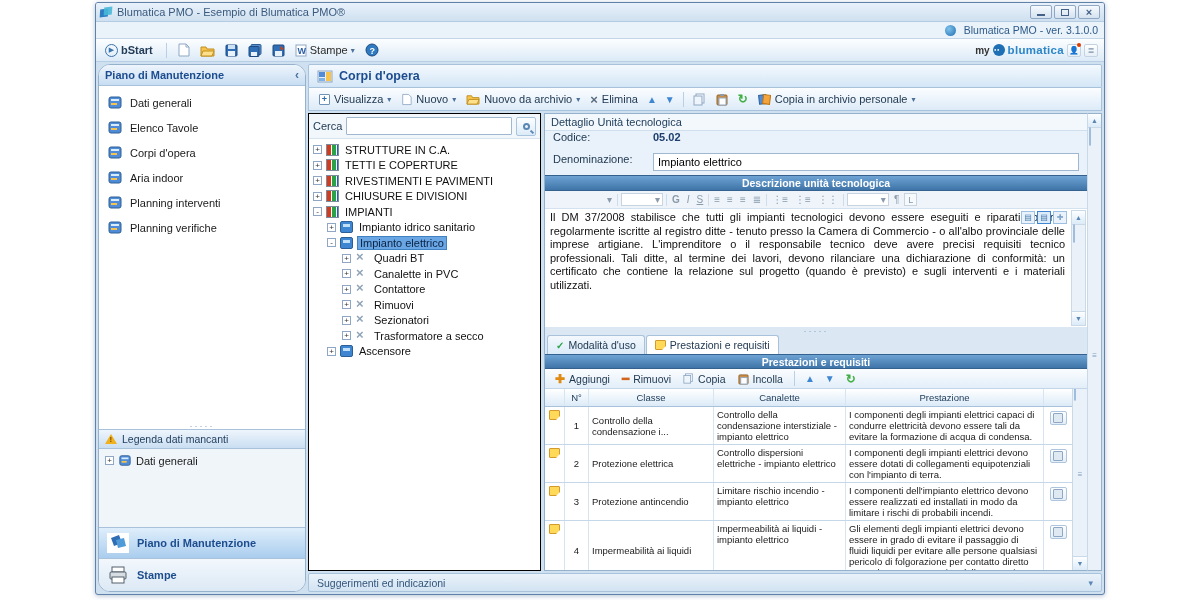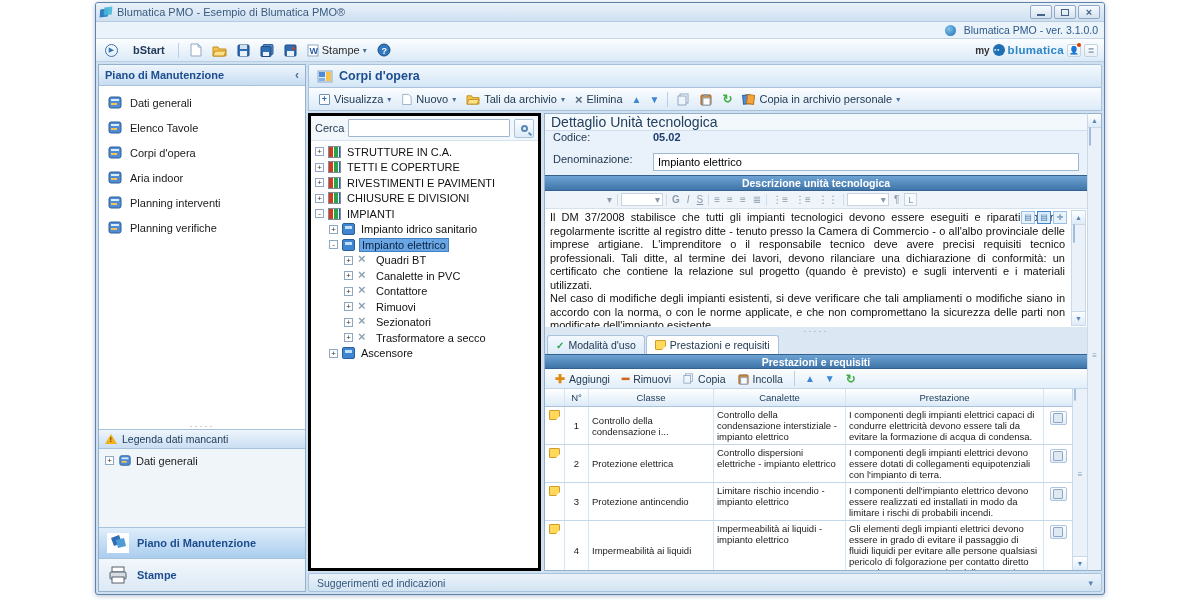--- a/index.html
+++ b/index.html
@@ -30,41 +30,41 @@
   .menubar { height:17px; display:flex; align-items:center; padding:0 6px;
     background:#eaf2fa; border-bottom:1px solid #c3d6e9; font-size:11px; color:#2b2b2b; }
   .menu-item { display:inline-block; padding:0 8px; }
   .menu-item::first-letter { text-decoration:underline; }
   .menubar .version { margin-left:auto; display:flex; align-items:center; gap:8px; font-size:10.5px; color:#2d5a8a; }
   .globe { width:11px; height:11px; border-radius:50%; background:radial-gradient(circle at 35% 35%, #7fc2ea, #1e6fb4); display:inline-block; }
 
   
   .apptoolbar { height:23px; display:flex; align-items:center; gap:4px; padding:0 6px;
     background:linear-gradient(#fcfeff,#dceaf7); border-bottom:1px solid #b7cee4; font-size:11px; }
-  .bstart { display:flex; align-items:center; gap:15px; padding:1px 6px 1px 3px; border-radius:3px; }
+  .bstart { display:flex; align-items:center; gap:3px; padding:1px 6px 1px 3px; border-radius:3px; }
   .bstart .play { width:13px; height:13px; border-radius:50%; border:1.5px solid #3a74ad; color:#3a74ad;
     font-size:7px; display:flex; align-items:center; justify-content:center; }
   .bstart b { color:#233c58; font-size:11px; }
   .tsep { width:1px; height:15px; background:#b9cfe4; margin:0 3px; }
   .tbtn { display:flex; align-items:center; gap:3px; padding:1px 3px; border-radius:2px; color:#2b2b2b; }
   .icon-svg { display:inline-block; vertical-align:middle; }
   .brand { margin-left:auto; display:flex; align-items:center; gap:3px; }
   .brand .my { font-weight:bold; font-size:10px; color:#333; }
   .brand .bdot { width:12px; height:12px; border-radius:50%; background:#1e6fb4; position:relative; }
   .brand .bdot::after { content:"●●"; position:absolute; left:1.5px; top:2.5px; font-size:4px; color:#fff; letter-spacing:.5px; }
   .brand .bname { font-weight:bold; font-size:11.5px; color:#2b85c8; letter-spacing:.3px; }
   .brand-ic { width:14px; height:13px; border:1px solid #c3d3e2; border-radius:2px; background:linear-gradient(#fff,#e7eef6);
     display:flex; align-items:center; justify-content:center; font-size:8px; color:#7d94ab; position:relative; }
   .brand-ic .reddot { position:absolute; right:-1px; top:-2px; width:4px; height:4px; background:#e03c00; border-radius:50%; }
 
   
   .body { flex:1; display:flex; min-height:0; padding:2px; gap:2px; }
 
   
-  .sidebar { width:208px; display:flex; flex-direction:column; background:#fff; border:1px solid #96b1cc; border-radius:0; overflow:hidden; }
+  .sidebar { width:208px; display:flex; flex-direction:column; background:#fff; border:1px solid #96b1cc; border-radius:12px; overflow:hidden; }
   .side-header { height:21px; background:linear-gradient(#eef5fc,#c8ddf2); border-bottom:1px solid #a8c2db;
     display:flex; align-items:center; padding:0 6px; font-size:11px; font-weight:bold; color:#1d4d8f; }
   .side-header .collapse { margin-left:auto; color:#4b709a; font-size:12px; }
   .nav { padding-top:4px; }
   .nav-item { height:25px; display:flex; align-items:center; gap:7px; padding:0 8px; font-size:11px; color:#1a1a1a; }
   .side-spacer { flex:1; display:flex; align-items:flex-end; justify-content:center; }
   .dots { color:#7d9cbf; font-size:9px; letter-spacing:2px; line-height:6px; }
   .legend-header { height:20px; background:linear-gradient(#eef5fc,#cadef2); border-top:1px solid #a8c2db; border-bottom:1px solid #a8c2db;
     display:flex; align-items:center; gap:5px; padding:0 6px; font-size:10.5px; color:#23405e; }
   .tri { width:0; height:0; border-left:6px solid transparent; border-right:6px solid transparent;
@@ -87,21 +87,21 @@
   .mbtn { display:flex; align-items:center; gap:4px; padding:1px 4px; border-radius:2px; }
   .caret { font-size:8px; color:#4b709a; }
   .plusbox { width:11px; height:11px; border:1px solid #6f93b8; background:#fff; color:#2d6da8; font-size:9px; font-weight:bold;
     display:flex; align-items:center; justify-content:center; border-radius:1px; }
   .arrow-up, .arrow-down { color:#3f86d2; font-size:10px; padding:0 3px; }
   .xdel { color:#5a6b7d; font-weight:bold; font-size:13px; }
 
   .main-content { flex:1; display:flex; min-height:0; margin-top:2px; gap:3px; }
 
   
-  .tree-panel { width:233px; background:#fff; border:3px solid #000000; display:flex; flex-direction:column; }
+  .tree-panel { width:233px; background:#fff; border:1px solid #000000; display:flex; flex-direction:column; }
   .search-row { height:25px; display:flex; align-items:center; gap:4px; padding:2px 4px; background:#f2f7fc; border-bottom:1px solid #d7e4f0; }
   .search-row label { font-size:11px; color:#223a52; }
   .search-input { flex:1; height:18px; border:1px solid #9fb8cf; background:#fff; font-size:11px; padding:0 3px; border-radius:1px; }
   .search-btn { width:20px; height:19px; border:1px solid #a9c4dd; border-radius:2px; background:linear-gradient(#fdfeff,#dcebf8);
     display:flex; align-items:center; justify-content:center; }
   .mag { width:7px; height:7px; border:2px solid #5b87b5; border-radius:50%; position:relative; }
   .mag::after { content:""; position:absolute; width:4px; height:2px; background:#5b87b5; transform:rotate(45deg); left:5px; top:6px; }
   .tree { flex:1; padding:3px 2px; overflow:hidden; font-size:11px; color:#111; }
   .tree-row { display:flex; align-items:center; gap:4px; height:15.5px; white-space:nowrap; }
   .tree-row[data-level="0"] { padding-left:2px; }
@@ -113,21 +113,21 @@
   .tree-row[data-icon="category"] .node-icon { background:linear-gradient(90deg,#d23c1e 0 4px,#fff 4px 5px,#2aa348 5px 9px,#fff 9px 10px,#1e62b0 10px); border:1px solid #7d8da0; }
   .tree-row[data-icon="system"] .node-icon { background:#3f86d2; border:1px solid #2d5f96; border-radius:2px; }
   .tree-row[data-icon="system"] .node-icon::after { content:""; position:absolute; left:2px; top:2px; right:2px; height:3px; background:#bfe0f8; }
   .tree-row[data-icon="component"] .node-icon::after { content:"×"; position:absolute; left:1px; top:-3px; font-size:13px; font-weight:bold; color:#8fa3b8; }
   .tree-label { padding:0 2px; }
   .tree-row[data-selected="true"] .tree-label { background:#6aa6e4; border:1px solid #3f81c1; color:#0a2342; }
 
   
   .detail-wrap { flex:1; display:flex; min-width:0; }
   .detail-panel { flex:1; display:flex; flex-direction:column; background:#e9f1fa; border:1px solid #96b1cc; border-right:none; min-width:0; }
-  .panel-title { height:17px; display:flex; align-items:center; padding:0 6px; font-size:14px; color:#23405e;
+  .panel-title { height:17px; display:flex; align-items:center; padding:0 6px; font-size:11px; color:#23405e;
     background:#f3f8fd; border-bottom:1px solid #cfdfee; }
   .form-row { height:22px; display:flex; padding:0 8px; font-size:11px; color:#223a52; }
   .form-row .flabel { width:100px; flex:none; }
   .codice-val { font-weight:bold; color:#1d3e6e; font-size:11px; }
   .den-input { flex:1; height:18px; border:1px solid #9fb8cf; background:#fff; font-size:11px; padding:0 4px; }
   .blue-header { height:16px; background:linear-gradient(#6ea3d4,#3f74a8); border-top:1px solid #35618e; border-bottom:1px solid #35618e;
     color:#fff; font-size:10.5px; font-weight:bold; display:flex; align-items:center; justify-content:center; }
   .rtf-bar { height:18px; display:flex; align-items:center; gap:3px; padding:0 4px 0 60px; background:#eef4fa; border-bottom:1px solid #d4e2ef;
     color:#8a9aaa; font-size:10px; }
   .rtf-box { width:42px; height:13px; border:1px solid #c8d4e0; background:#fff; display:flex; align-items:center; justify-content:flex-end; padding:0 2px; }
@@ -405,21 +405,21 @@
                 <path d="M2 1h7l3 3v9H2z" fill="#fff" stroke="#8fa7c4"></path>
               </svg>
             <span>Nuovo</span>
               <span class="caret">▾</span>
           </span>
           <span class="mbtn">
             <svg class="icon-svg" width="14" height="12" viewBox="0 0 15 13">
                 <path d="M1 3h5l1 2h7v7H1z" fill="#f8c34a" stroke="#c08f1f"></path>
                 <path d="M1 12l2-5h11l-2 5z" fill="#ffe08a" stroke="#c08f1f"></path>
               </svg>
-            <span>Tali da archivio</span>
+            <span>Nuovo da archivio</span>
               <span class="caret">▾</span>
           </span>
           <span class="mbtn">
             <span class="xdel">×</span>
             <span>Elimina</span>
           </span>
           <span class="arrow-up">▲</span>
           <span class="arrow-down">▼</span>
           <span class="tsep"></span>
           <span class="mbtn">
@@ -561,21 +561,20 @@
                 <span class="rtf-btn">⋮≡</span>
                 <span class="rtf-btn">⋮⋮</span>
                 <span class="rtf-sep"></span>
                 <span class="rtf-box">▾</span>
                 <span class="rtf-btn">¶</span>
                 <span class="rtf-sm">L</span>
               </div>
               <div class="desc-box">
                 <div class="desc-text">
                   <p>Il DM 37/2008 stabilisce che tutti gli impianti tecnologici devono essere eseguiti e riparati soltanto regolarmente iscritte al registro ditte - tenuto presso la Camera di Commercio - o all'albo provinciale delle imprese artigiane. L'imprenditore o il responsabile tecnico deve avere precisi requisiti tecnico professionali. Tali ditte, al termine dei lavori, devono rilanciare una dichiarazione di conformità: un certificato che contiene la relazione sul progetto (quando è previsto) e sugli interventi e i materiali utilizzati.</p>
-                  <p>Nel caso di modifiche degli impianti esistenti, si deve verificare che tali ampliamenti o modifiche siano in accordo con la norma, o con le norme applicate, e che non compromettano la sicurezza delle parti non modificate dell'impianto esistente.</p>
                 </div>
                 <span class="float-btns">
                   <span class="fbtn">▤</span>
                   <span class="fbtn on">▤</span>
                   <span class="fbtn">✛</span>
                 </span>
                 <span class="vscroll">
                   <span class="sarrow">▲</span>
                   <span class="thumb"></span>
                   <span class="sarrow bot">▼</span>

